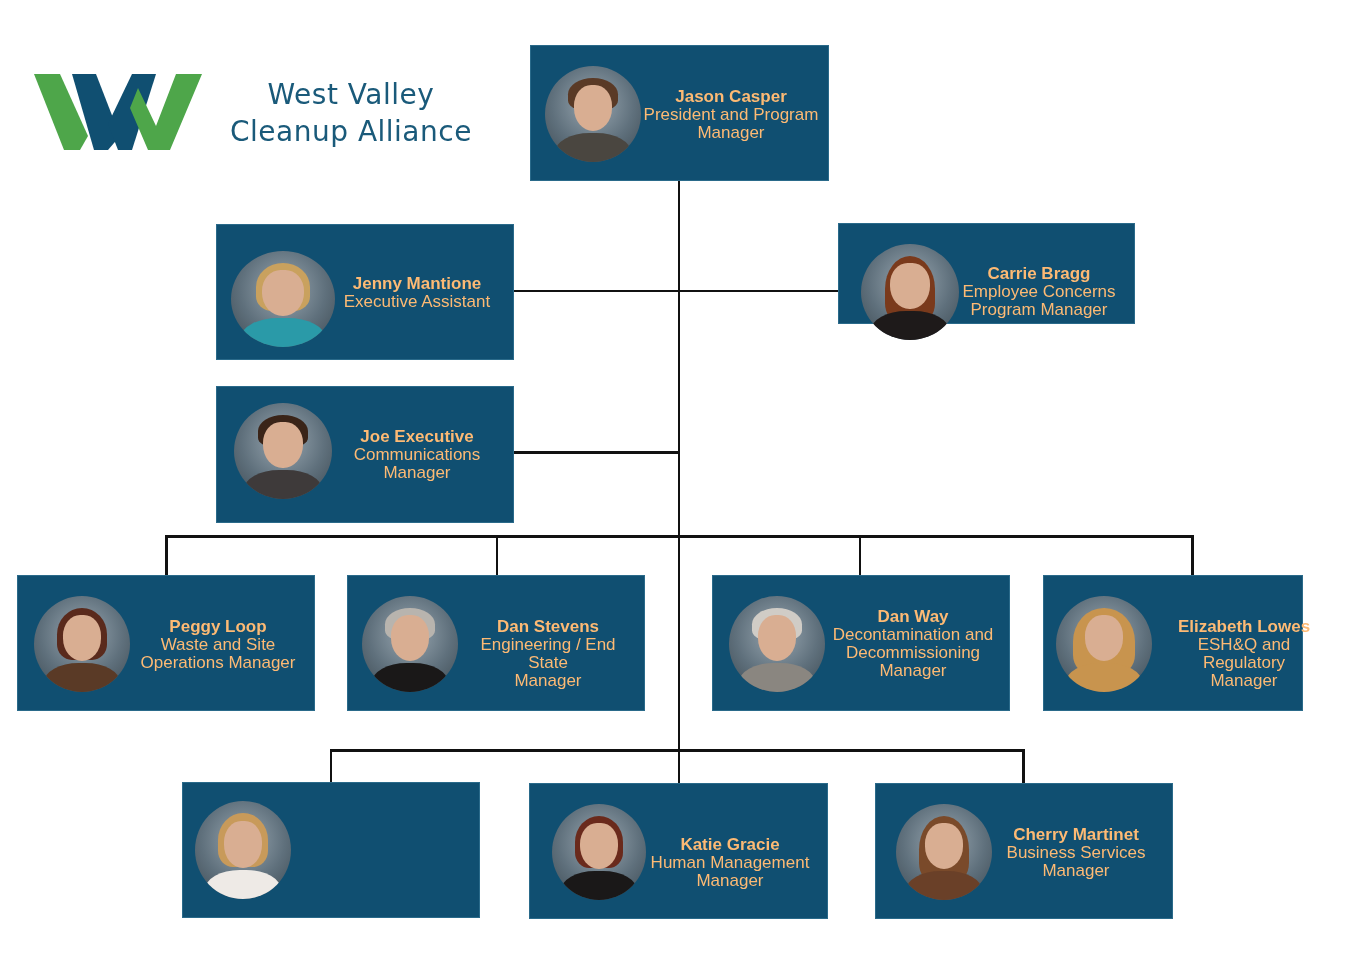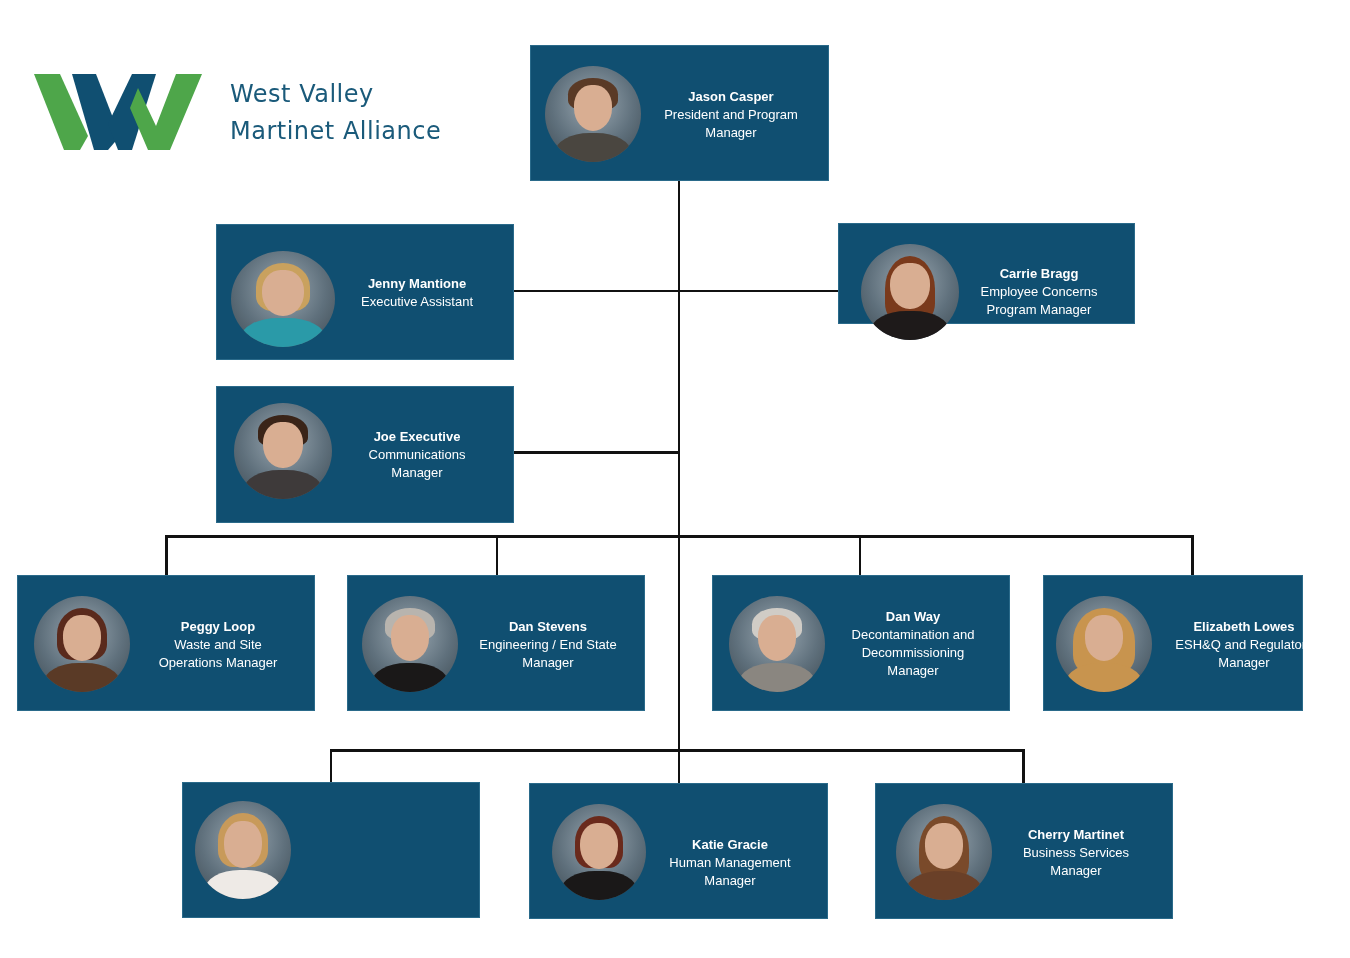--- a/index.html
+++ b/index.html
@@ -1,51 +1,51 @@
 <!DOCTYPE html>
 <html><head>
 <meta charset="utf-8">
 <style>
   html, body { margin:0; padding:0; background:#ffffff; }
   body { width:1350px; height:958px; position:relative; overflow:hidden;
          font-family:"Liberation Sans", sans-serif; }
   .logo { position:absolute; left:34px; top:74px; width:170px; height:76px; }
   .brand { position:absolute; left:230px; top:76px; color:#1a5a7a;
-           font-family:"DejaVu Sans", sans-serif; font-size:24px; line-height:37px;
-           letter-spacing:0.5px; }
+           font-family:"DejaVu Sans", sans-serif; font-size:28px; line-height:37px;
+           letter-spacing:0.5px;text-align:center; }
   .brand div { white-space:nowrap; }
   .card { position:absolute; background:#104f71; box-sizing:border-box;
           display:flex; align-items:center; border:1px solid #2a6a8a; }
   .photo { position:absolute; border-radius:50%; overflow:hidden;
            background: radial-gradient(circle at 50% 40%, #9aa8b2 0%, #5f707c 55%, #3c4850 100%); }
   .photo .face { position:absolute; left:30%; top:20%; width:40%; height:48%;
                  border-radius:45% 45% 50% 50%; background:#d9ae92; }
   .photo .hair { position:absolute; left:24%; top:12%; width:52%; height:34%;
                  border-radius:50% 50% 30% 30%; }
   .photo .body { position:absolute; left:10%; top:70%; width:80%; height:45%;
                  border-radius:45% 45% 0 0; }
-  .text { position:absolute; color:#ffffff; text-align:center; font-size:13px; line-height:18px; }
+  .text { position:absolute; color:#fdba74; text-align:center; font-size:17px; line-height:18px; }
   .text .name { font-weight:bold; }
   .line { position:absolute; background:#111; }
 </style>
 </head>
 <body>
 
 <svg class="logo" viewBox="0 0 170 76">
   <polygon points="38,0 62,0 86,62 74,76 60,76" fill="#104f71"></polygon>
   <polygon points="98,0 122,0 98,76 84,76 74,50" fill="#104f71"></polygon>
   <polygon points="0,0 26,0 54,62 46,76 30,76" fill="#4ea64a"></polygon>
   <polygon points="60,40 70,62 62,76 76,76 86,62" fill="#4ea64a" opacity="0"></polygon>
   <polygon points="56,76 72,40 86,76" fill="#ffffff" opacity="0"></polygon>
   <polygon points="142,0 168,0 136,76 114,76 96,34 104,14 122,52" fill="#4ea64a"></polygon>
   <polygon points="70,44 80,22 92,52 84,76 76,76" fill="#4ea64a" opacity="0"></polygon>
 </svg>
 <div class="brand">
   <div>West Valley</div>
-  <div>Martinet Alliance</div>
+  <div>Cleanup Alliance</div>
 </div>
 
 <div class="line" style="left:678px; top:180px; width:2px; height:604px;"></div>
 <div class="line" style="left:513px; top:290px; width:325px; height:2px;"></div>
 <div class="line" style="left:513px; top:451px; width:166px; height:3px;"></div>
 <div class="line" style="left:165px; top:535px; width:1029px; height:3px;"></div>
 <div class="line" style="left:165px; top:535px; width:3px; height:41px;"></div>
 <div class="line" style="left:496px; top:535px; width:2px; height:41px;"></div>
 <div class="line" style="left:859px; top:535px; width:2px; height:41px;"></div>
 <div class="line" style="left:1191px; top:535px; width:3px; height:41px;"></div>

